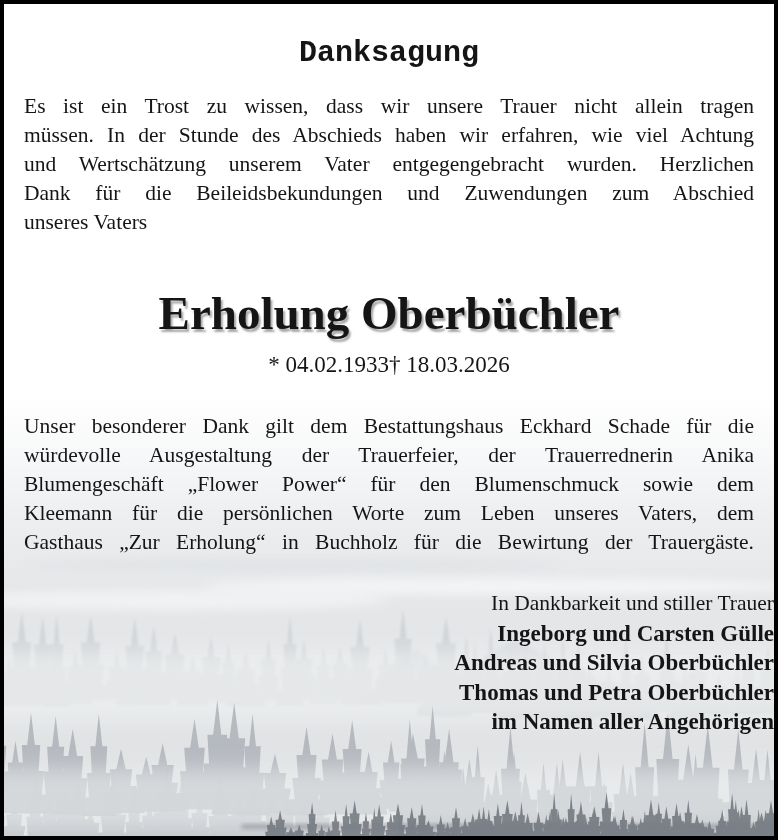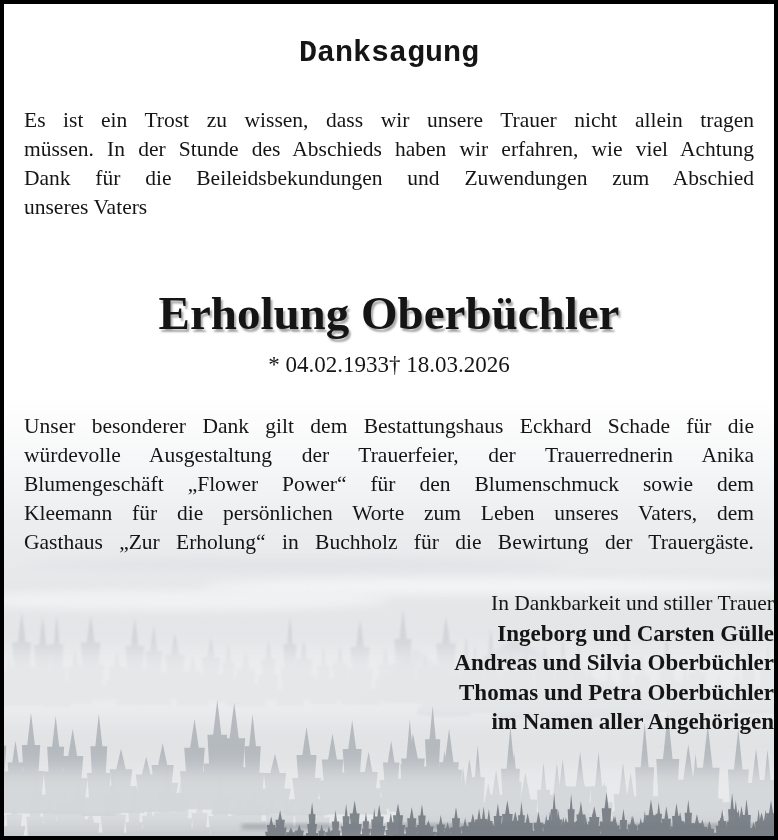--- a/index.html
+++ b/index.html
@@ -23,21 +23,21 @@
 
   .title {
     position: absolute; top: 30px; left: 0; right: 0;
     margin: 0; text-align: center;
     font-size: 30px; font-weight: bold; line-height: 38px; font-family: Liberation Mono, monospace;
   }
   .para {
     position: absolute; left: 20px; right: 20px;
     font-size: 21.5px; line-height: 29px;
   }
-  .para-intro  { top: 102px; }
+  .para-intro  { top: 88px; }
   .para-thanks { top: 408px; }
   .jline { text-align: justify; text-align-last: justify; white-space: normal; }
   .jleft { text-align: left; }
 
   .deceased-name {
     position: absolute; top: 281px; left: 0; right: 0;
     text-align: center;
     font-size: 47px; font-weight: bold; line-height: 56px;
     text-shadow: 2px 3px 2px rgba(110,110,110,0.6);
   }
@@ -337,20 +337,21 @@
     </svg>
   </div>
 
   <div class="content">
 
     <h1 class="title">Danksagung</h1>
 
     <div class="para para-intro">
       <div class="jline">Es ist ein Trost zu wissen, dass wir unsere Trauer nicht allein tragen</div>
       <div class="jline">müssen. In der Stunde des Abschieds haben wir erfahren, wie viel Achtung</div>
+      <div class="jline">und Wertschätzung unserem Vater entgegengebracht wurden. Herzlichen</div>
       <div class="jline">Dank für die Beileidsbekundungen und Zuwendungen zum Abschied</div>
       <div class="jleft">unseres Vaters</div>
     </div>
 
     <div class="deceased-name">Erholung Oberbüchler</div>
 
     <div class="dates">
       <span>
         <span>*</span>
         <span>04.02.1933</span>

